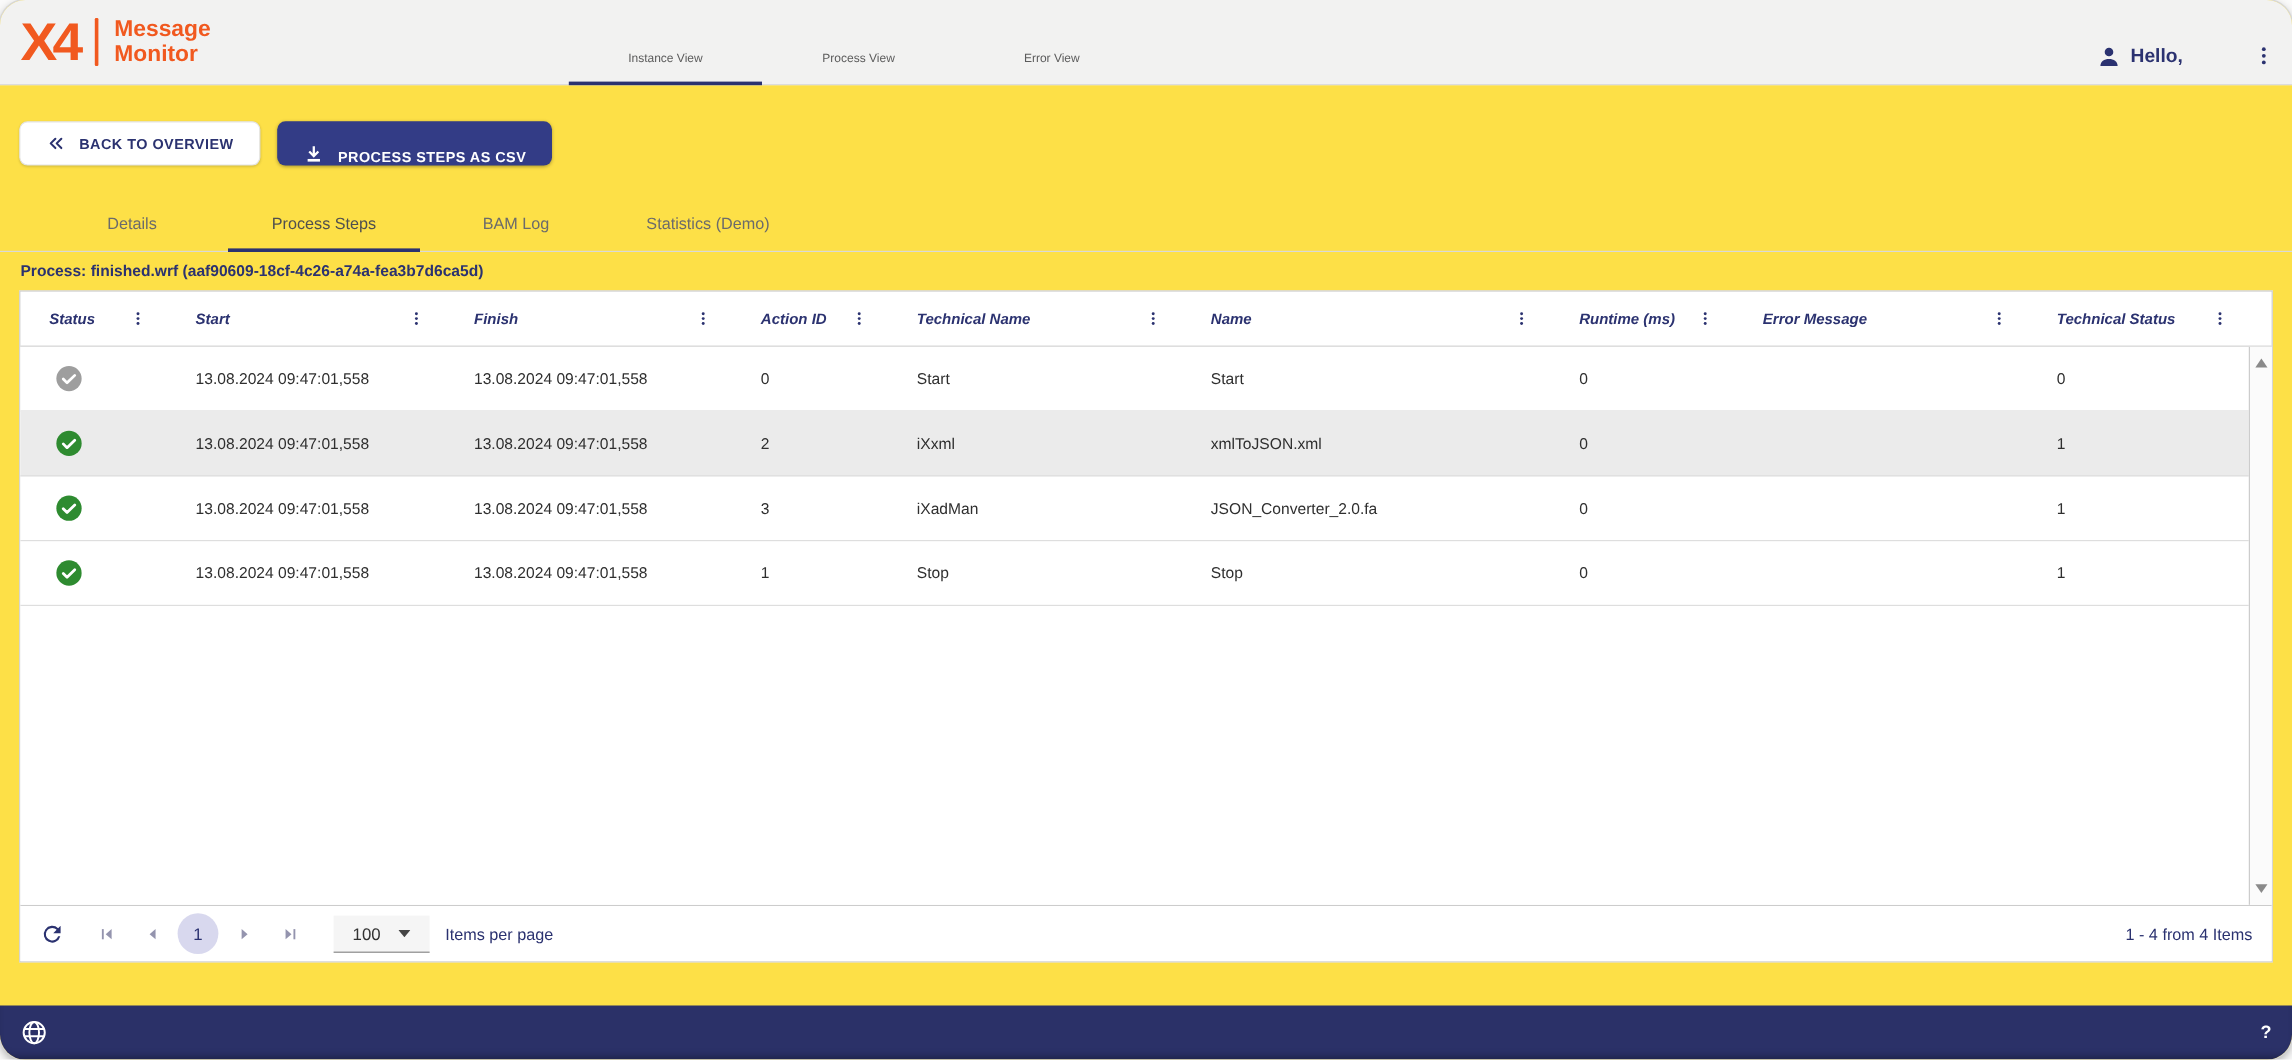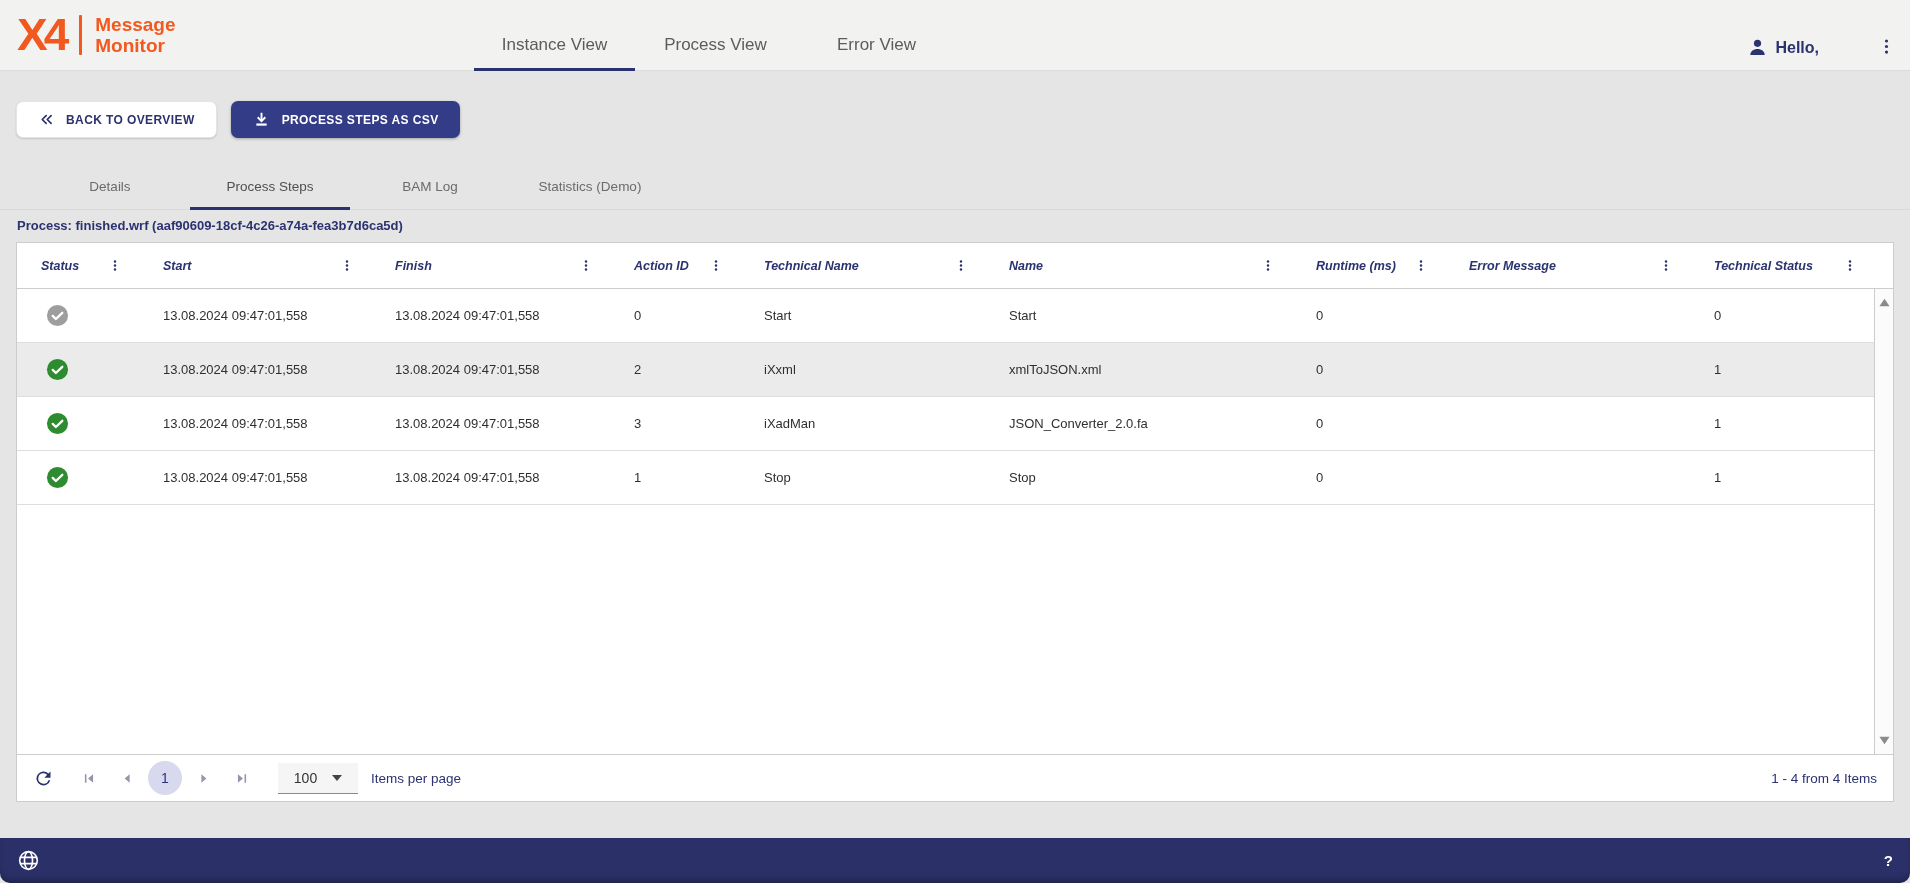--- a/index.html
+++ b/index.html
@@ -3,46 +3,46 @@
 <meta charset="utf-8">
 <style>
   * { box-sizing: border-box; margin: 0; padding: 0; }
   html, body { background:#fafafa; }
   body { width:1910px; height:883px; font-family:"Liberation Sans", sans-serif; }
   :root {
     --orange:#F1591F; --navy:#2B3270; --btn-navy:#333C86;
     --green:#2E8B30; --gray-check:#9E9E9E; --stripe:#EBEBEB;
     --border:#CCCCCC; --row-border:#DEDEDE;
   }
-  .page { position:relative; width:1910px; height:883px; background:#e5e5e5;
-          border-radius:0; overflow:hidden;
+  .page { position:relative; width:1910px; height:883px; background:#fde047;
+          border-radius:21px; overflow:hidden;
           box-shadow:0 0 0 1px #d6d6d6, 0 3px 8px rgba(0,0,0,.3); }
 
   
   .app-header { height:71px; display:flex; border-bottom:1px solid #DCDCDC; position:relative; background:#F2F2F1; }
   .brand { display:flex; align-items:center; padding-left:17px; width:474px; align-self:center; height:70px; }
   .logo-x4 { color:var(--orange); font-size:46px; font-weight:800; letter-spacing:-4px; line-height:1; transform:scaleY(.96); }
   .brand-bar { width:3px; height:40px; background:var(--orange); margin:0 13px 0 14px; border-radius:1px; }
   .brand-name { color:var(--orange); font-weight:700; font-size:19px; line-height:21px; display:flex; flex-direction:column; }
   .top-tabs { display:flex; height:70px; }
-  .top-tab { width:161px; background:none; border:none; color:#5C5C5C; font-size:17px;
+  .top-tab { width:161px; background:none; border:none; color:#5C5C5C; font-size:10px;
              font-family:inherit; cursor:pointer; position:relative; display:flex;
              align-items:flex-end; justify-content:center; padding-bottom:15px; }
   .top-tab.active::after { content:""; position:absolute; left:0; right:0; bottom:-1px; height:3px; background:var(--navy); }
   .user-area { margin-left:auto; display:flex; align-items:flex-start; align-self:flex-end; padding:0 14px 12px 0; }
   .user-btn { display:flex; align-items:center; gap:7px; background:none; border:none; cursor:pointer;
               color:var(--navy); font-family:inherit; font-weight:700; font-size:16px; }
   .kebab-top { background:none; border:none; cursor:pointer; margin-left:58px; color:var(--navy); display:flex; }
 
   
   .toolbar { display:flex; gap:14px; padding:30px 0 0 16px; }
   .btn { height:37px; border-radius:7px; font-weight:700; font-size:12px; letter-spacing:.4px;
          display:inline-flex; align-items:center; gap:11px; padding:0 21px; cursor:pointer; font-family:inherit; }
   .btn-back { background:#FFFFFF; color:var(--navy); border:1px solid #E4E4E4; box-shadow:0 1px 2px rgba(0,0,0,.14); }
-  .btn-csv  { background:var(--btn-navy); color:#FFFFFF; border:none; box-shadow:0 1px 3px rgba(0,0,0,.3); }
+  .btn-csv  { background:var(--btn-navy); color:#FFFFFF; border:none; box-shadow:0 1px 3px rgba(0,0,0,.3);align-items:flex-end; }
 
   
   .subtabs { display:flex; margin-top:25px; height:47px; border-bottom:1px solid #D9D9D9; padding-left:30px; }
   .subtab { width:160px; background:none; border:none; color:#6B6B6B; font-size:13.5px; font-family:inherit;
             cursor:pointer; position:relative; display:flex; align-items:center; justify-content:center; }
   .subtab.active { color:#4F4F4F; }
   .subtab.active::after { content:""; position:absolute; left:0; right:0; bottom:-1px; height:3px; background:var(--navy); }
 
   
   .process-title { margin:8px 16px 0 17px; color:var(--navy); font-weight:700; font-size:13px; }

